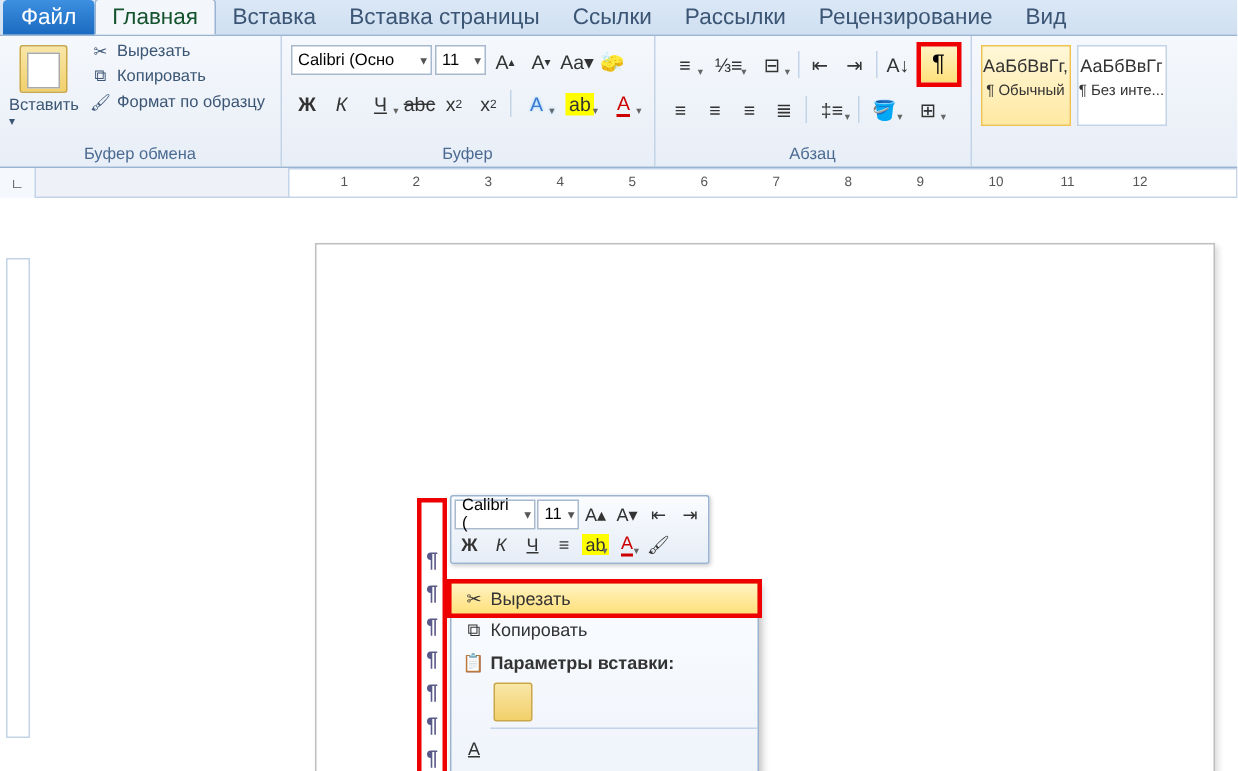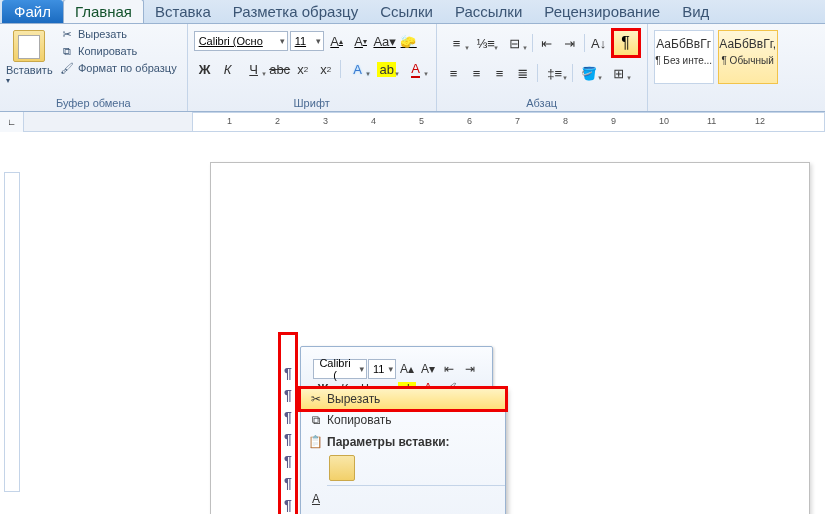--- a/index.html
+++ b/index.html
@@ -19,21 +19,21 @@
 
 
 .paste-big { width: 46px; text-align: left; padding-top: 4px; font-size: 11px; color: #3b5574; }
 .paste-ico { width: 32px; height: 32px; margin: 0 auto 2px; background: linear-gradient(#f9e7a8, #f2d06a); border: 1px solid #caa84a; border-radius: 2px; position: relative; }
 .paste-ico::after { content: ""; position: absolute; top: 4px; left: 4px; width: 20px; height: 22px; background: #fff; border: 1px solid #aaa; }
 .clip-list { display: flex; flex-direction: column; gap: 1px; padding-left: 4px; }
 .clip-row { display: flex; align-items: center; gap: 4px; font-size: 11px; color: #3b5574; padding: 1px 4px; cursor: pointer; white-space: nowrap; }
 .mini-ico { width: 14px; height: 14px; display: inline-flex; align-items: center; justify-content: center; font-size: 11px; }
 
 
-.font-top { display: flex; align-items: center; gap: 2px; padding: 4px 0; text-decoration: underline; }
+.font-top { display: flex; align-items: flex-start; gap: 2px; padding: 4px 0; }
 .combo { background: #fff; border: 1px solid #a8b8cd; height: 20px; font-size: 11px; padding: 0 14px 0 4px; position: relative; display: inline-flex; align-items: center; }
 .combo::after { content: "▾"; position: absolute; right: 2px; font-size: 9px; color: #555; }
 .ibtn { width: 22px; height: 22px; display: inline-flex; align-items: center; justify-content: center; font-size: 13px; color: #333; cursor: pointer; border: 1px solid transparent; }
 .ibtn.split { width: 28px; position: relative; }
 .ibtn.split::after { content: "▾"; font-size: 7px; position: absolute; right: 1px; bottom: 1px; color: #666; }
 .font-bot { display: flex; align-items: center; gap: 1px; padding-top: 2px; }
 .sep { width: 1px; height: 18px; background: #c4d4e8; margin: 0 2px; }
 .hl { background: #ff0; padding: 0 2px; }
 .fc { color: #c00; border-bottom: 2px solid #c00; }
 
@@ -57,21 +57,21 @@
 
 .docarea { position: relative; background: #fff; height: 382px; }
 .vruler { position: absolute; left: 4px; top: 40px; width: 16px; height: 320px; background: #fff; border: 1px solid #c4d4e8; }
 .page { position: absolute; left: 210px; top: 30px; width: 600px; height: 400px; background: #fff; border: 1px solid #bfbfbf; box-shadow: 2px 2px 4px rgba(0,0,0,.15); }
 
 
 .pilcol { position: absolute; left: 278px; top: 200px; width: 20px; height: 286px; border: 3px solid #e00; z-index: 4; }
 .pilcol .pm { display: block; height: 22px; text-align: center; font-size: 14px; color: #5a5a8a; font-weight: bold; padding-top: 2px; }
 
 
-.minitb { position: absolute; left: 300px; top: 214px; background: linear-gradient(#fafcff, #e6edf7); border: 1px solid #9ab3d1; border-radius: 2px; box-shadow: 1px 1px 3px rgba(0,0,0,.2); padding: 12px; z-index: 5; text-align: center; }
+.minitb { position: absolute; left: 300px; top: 198px; background: linear-gradient(#fafcff, #e6edf7); border: 1px solid #9ab3d1; border-radius: 2px; box-shadow: 1px 1px 3px rgba(0,0,0,.2); padding: 2px; z-index: 5; }
 .mrow { display: flex; align-items: center; gap: 1px; }
 .mrow .ibtn { width: 20px; height: 20px; font-size: 12px; }
 
 
 .ctx { position: absolute; left: 300px; top: 256px; width: 206px; background: linear-gradient(#fafcff, #eef3fa); border: 1px solid #9ab3d1; box-shadow: 2px 2px 5px rgba(0,0,0,.25); z-index: 5; font-size: 12px; }
 .ctx-item { display: flex; align-items: center; height: 22px; padding: 0 8px 0 4px; cursor: pointer; color: #333; position: relative; }
 .ctx-item .ico { width: 22px; text-align: center; font-size: 12px; }
 .ctx-item .lbl { flex: 1; }
 .ctx-item.hover { background: linear-gradient(#fff3c2, #ffe07a); border: 1px solid #f2c34a; height: 22px; margin: -1px; }
 .ctx-item.hl-red { outline: 3px solid #e00; outline-offset: -1px; }
@@ -80,21 +80,21 @@
 
 .u { text-decoration: underline; }
 </style>
 </head>
 <body>
 
 <div class="tabs">
   <div class="tab file">Файл</div>
   <div class="tab active">Главная</div>
   <div class="tab">Вставка</div>
-  <div class="tab">Разметка образцу</div>
+  <div class="tab">Вставка страницы</div>
   <div class="tab">Ссылки</div>
   <div class="tab">Рассылки</div>
   <div class="tab">Рецензирование</div>
   <div class="tab">Вид</div>
 </div>
 
 <div class="ribbon">
 
   <div class="group">
     <div class="group-body">
@@ -149,21 +149,21 @@
         <span class="sep"></span>
         <span class="ibtn split" style="color:#3a7ad1;text-shadow:0 0 2px #8cf;">A</span>
         <span class="ibtn split">
             <span class="hl">ab</span>
           </span>
         <span class="ibtn split">
             <span class="fc">A</span>
           </span>
       </div>
     </div>
-    <div class="group-title">Шрифт</div>
+    <div class="group-title">Буфер</div>
   </div>
 
   <div class="group">
     <div class="group-body para-col">
       <div class="para-row">
         <span class="ibtn split">≡</span>
         <span class="ibtn split">⅓≡</span>
         <span class="ibtn split">⊟</span>
         <span class="sep"></span>
         <span class="ibtn">⇤</span>
@@ -182,27 +182,27 @@
         <span class="sep"></span>
         <span class="ibtn split">🪣</span>
         <span class="ibtn split">⊞</span>
       </div>
     </div>
     <div class="group-title">Абзац</div>
   </div>
 
   <div class="group" style="border-right:none;">
     <div class="styles-row">
+      <div class="style-box sel">
+        <span class="ex">АаБбВвГг,</span>
+        <span>¶ Обычный</span>
+      </div>
       <div class="style-box">
         <span class="ex">АаБбВвГг</span>
         <span>¶ Без инте...</span>
-      </div>
-      <div class="style-box sel">
-        <span class="ex">АаБбВвГг,</span>
-        <span>¶ Обычный</span>
       </div>
     </div>
   </div>
 </div>
 
 <div class="ruler-wrap">
   <div class="ruler-corner">∟</div>
   <div class="ruler">
     <span class="num" style="left:34px;">1</span>
     <span class="num" style="left:82px;">2</span>

